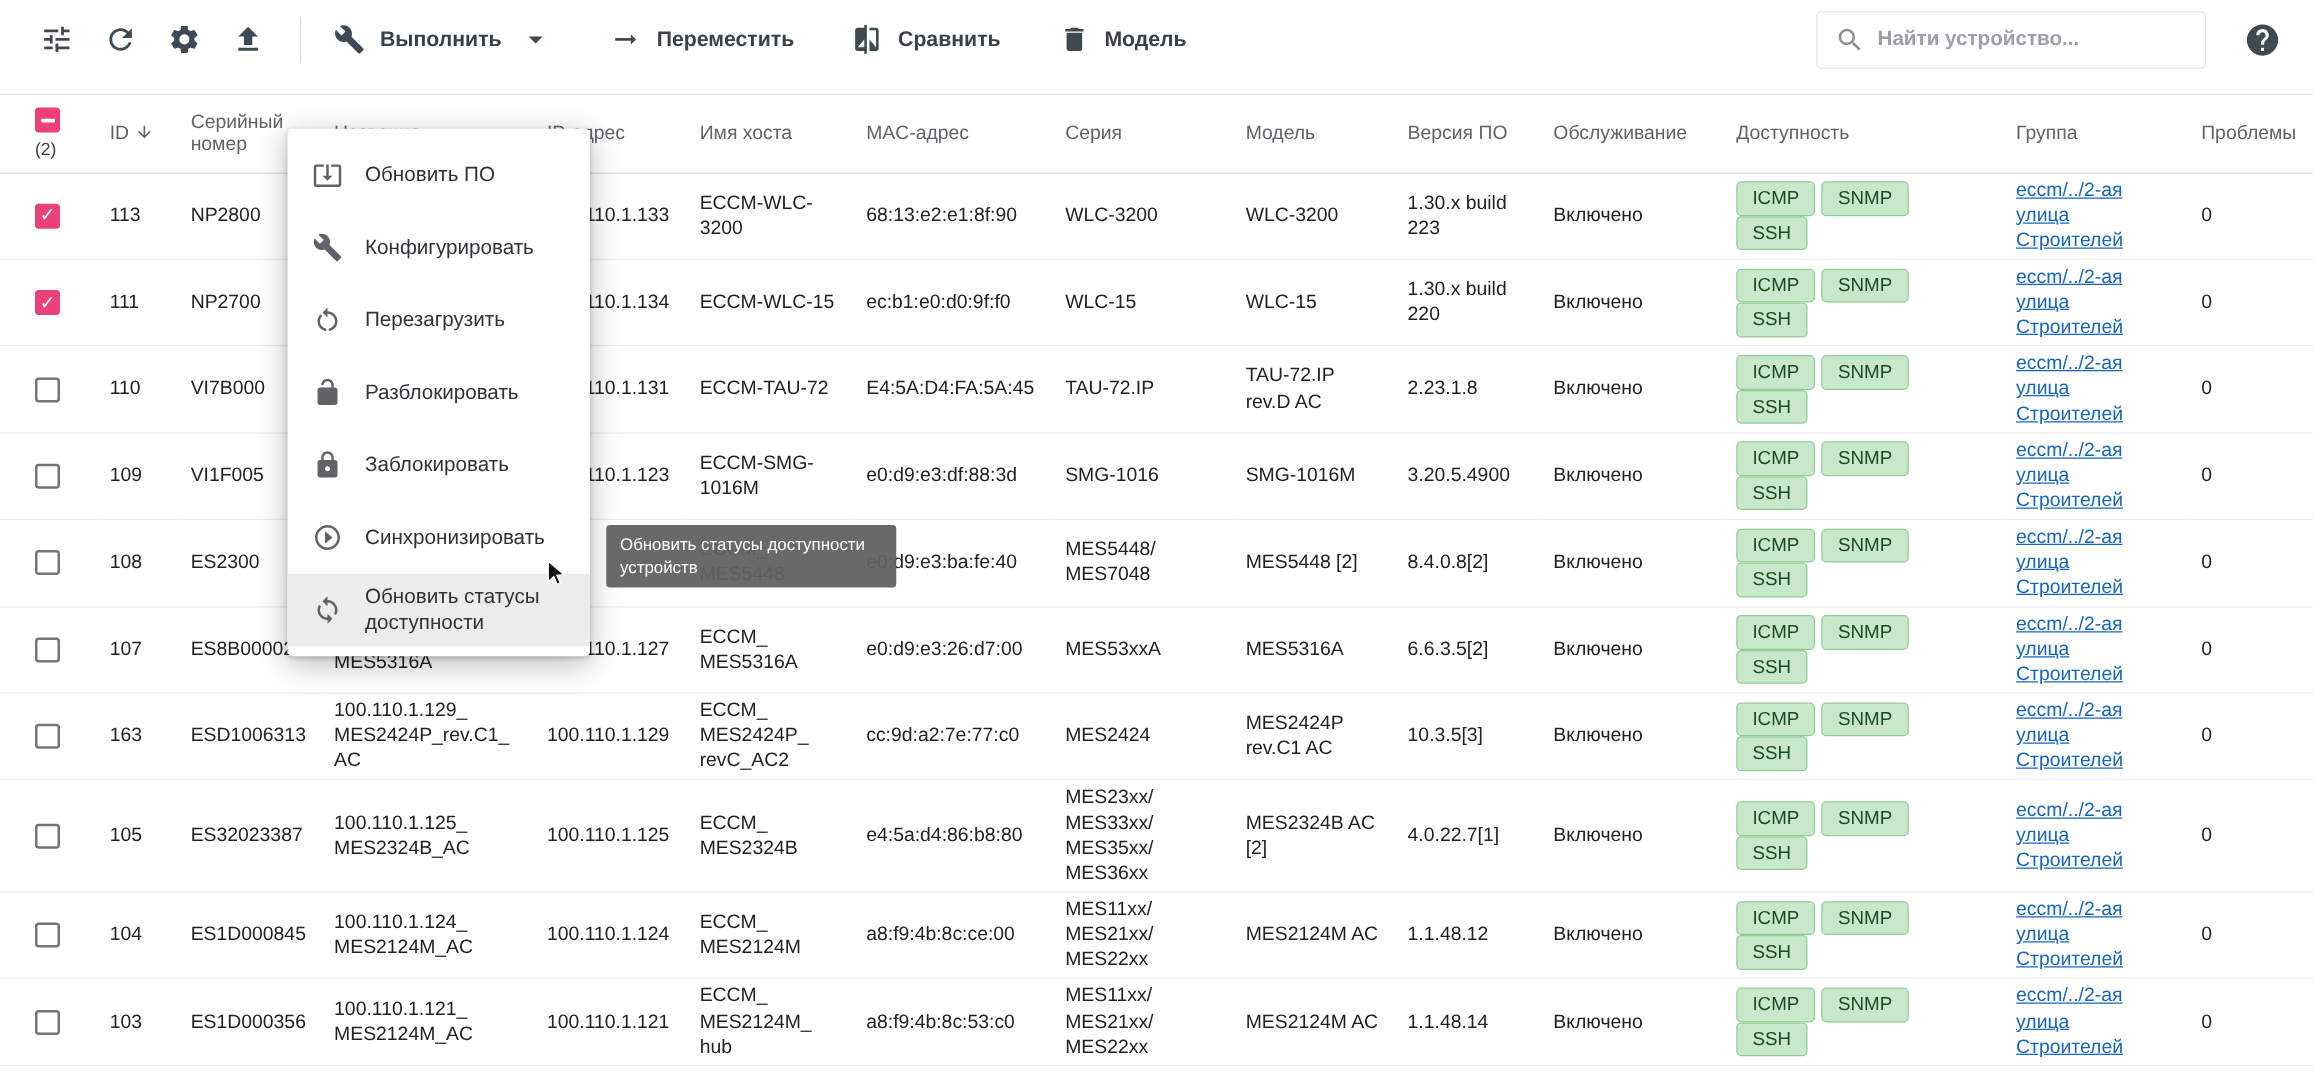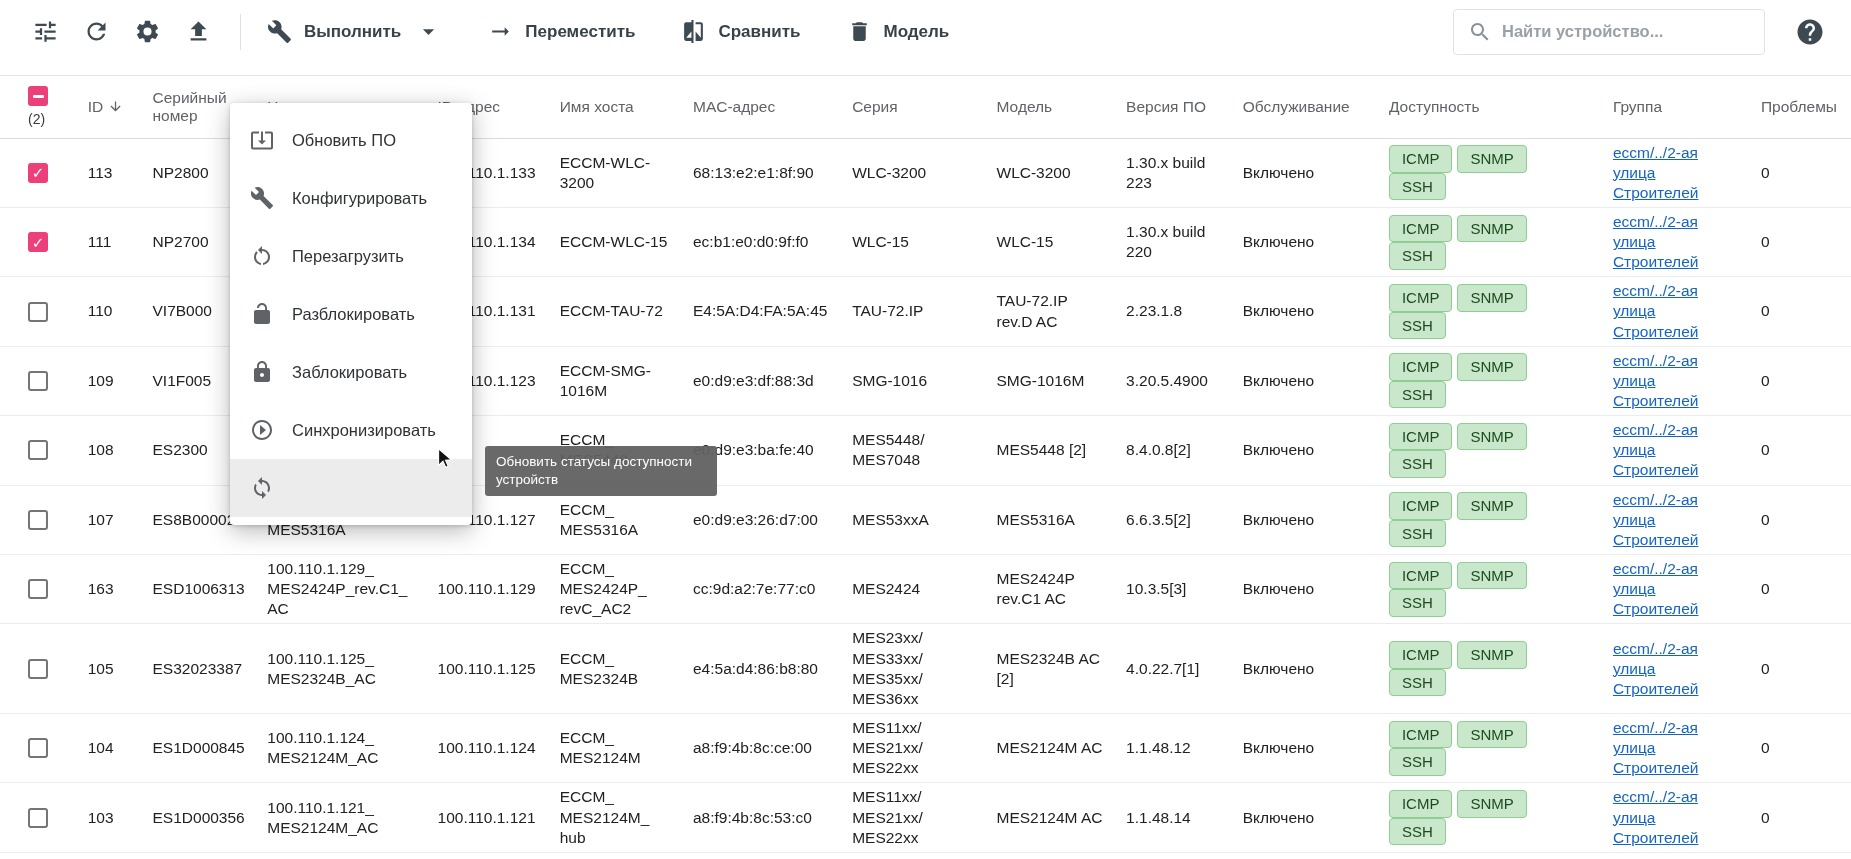--- a/index.html
+++ b/index.html
@@ -68,21 +68,21 @@
   .menu{position:absolute;left:230px;top:56px;width:242px;background:#fff;border-radius:4px;
     box-shadow:0 6px 24px rgba(0,0,0,.28),0 1px 4px rgba(0,0,0,.18);padding:8px 0;z-index:50;margin-top:47px;}
   .menu-item{display:flex;align-items:center;gap:18px;min-height:58px;padding:4px 20px;cursor:pointer;
     font-size:16.5px;color:#2f3337;}
   .menu-item.active{background:#ececec;}
   .mi-icon{width:24px;height:24px;color:#5f6368;flex:0 0 auto;}
   .mi-label{line-height:1.25;}
 
   
   .tooltip{position:absolute;left:485px;top:420px;width:232px;background:rgba(97,97,97,.95);color:#fff;
-    font-size:13.5px;line-height:1.35;padding:7px 11px;border-radius:3px;z-index:60;margin-top:26px;}
+    font-size:13.5px;line-height:1.35;padding:7px 11px;border-radius:3px;z-index:60;}
   .cursor{position:absolute;left:434px;top:448px;width:22px;height:22px;z-index:70;pointer-events:none;}
 
   
   .footer{display:flex;align-items:center;justify-content:flex-end;height:64px;padding:0 28px 0 0;
     color:#616161;font-size:15.5px;}
 </style>
 </head>
 <body>
 
 <div class="topbar">
@@ -447,20 +447,21 @@
         </svg>
       </span>
       <span class="mi-label">Синхронизировать</span>
     </div>
     <div class="menu-item active">
       <span class="mi-icon">
         <svg viewBox="0 0 24 24" width="100%" height="100%">
           <path d="M12 4V1L8 5l4 4V6c3.31 0 6 2.69 6 6 0 1.01-.25 1.97-.7 2.8l1.46 1.46C19.54 15.03 20 13.57 20 12c0-4.42-3.58-8-8-8zm0 14c-3.31 0-6-2.69-6-6 0-1.01.25-1.97.7-2.8L5.24 7.74C4.46 8.97 4 10.43 4 12c0 4.42 3.58 8 8 8v3l4-4-4-4v3z" fill="currentColor"></path>
         </svg>
       </span>
+      <span class="mi-label">Обновить статусы доступности</span>
     </div>
   </div>
 
 <div class="tooltip">Обновить статусы доступности устройств</div>
 <div class="cursor">
   <svg viewBox="0 0 24 24" width="22" height="22">
     <path d="M5 1v18l4.8-4.5 2.9 6.6 2.8-1.2-2.9-6.5 6.3-.6z" fill="#111" stroke="#fff" stroke-width="1.2"></path>
   </svg>
 </div>
 

